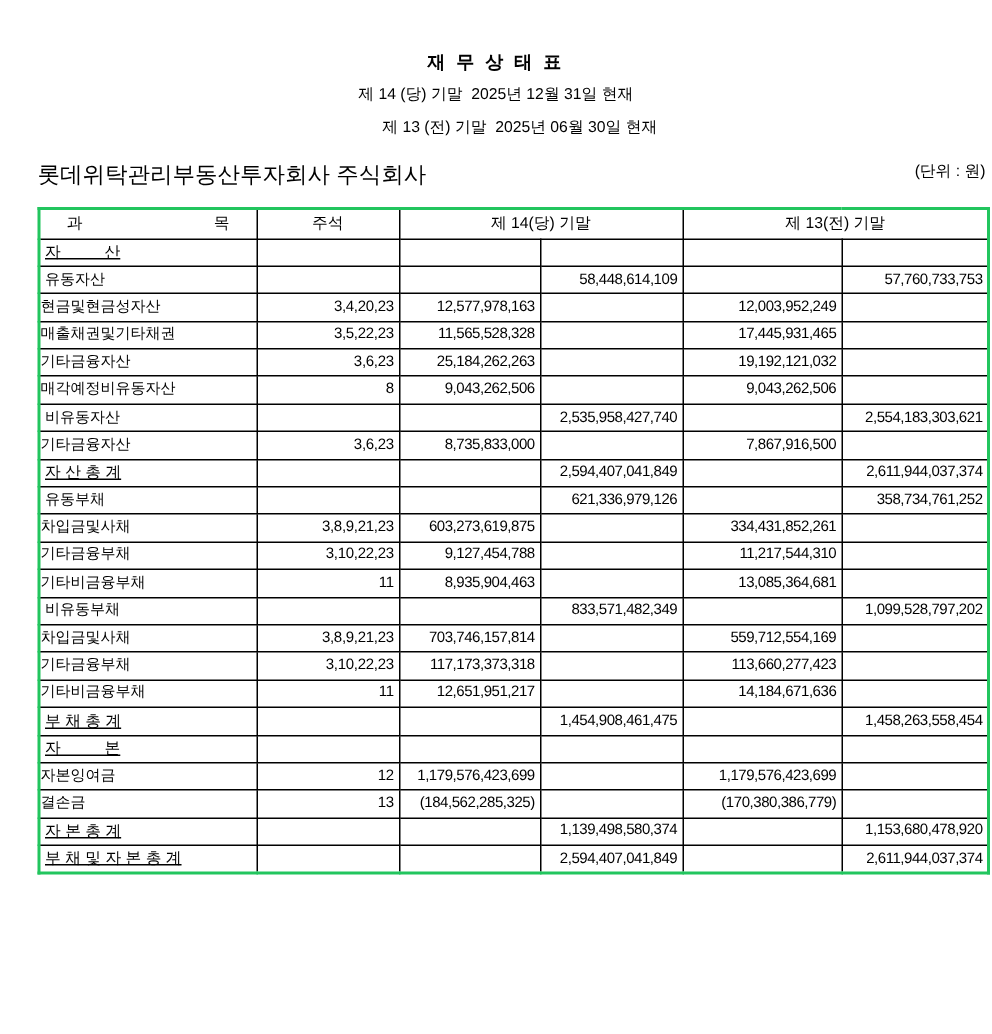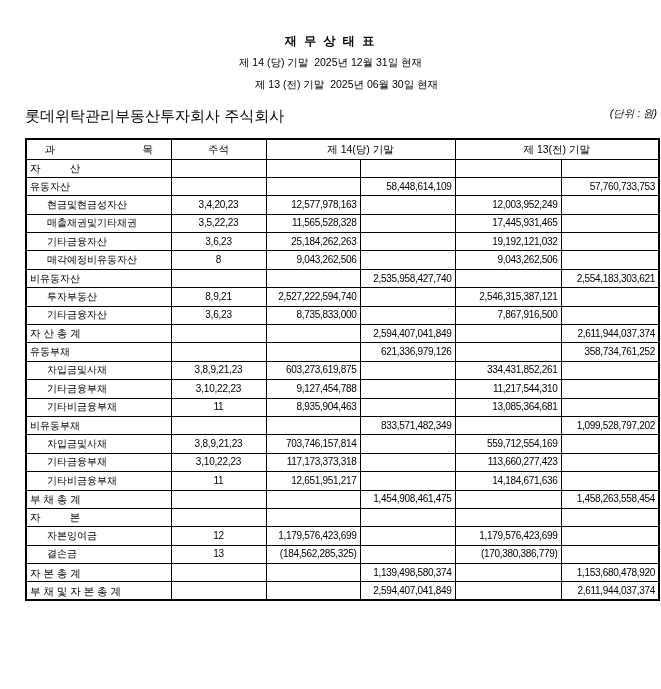--- a/index.html
+++ b/index.html
@@ -10,40 +10,40 @@
   .doc-title {
     position:absolute; top:33px; left:0; width:100%;
     text-align:center; font-size:12px; font-weight:bold;
     letter-spacing:2px; white-space:pre;
   }
   .period-line1 { position:absolute; top:56px; left:0; width:100%;
     text-align:center; font-size:10.5px; white-space:pre; }
   .period-line2 { position:absolute; top:78px; left:0; width:100%;
     text-align:center; font-size:10.5px; white-space:pre;padding-left:32px; }
   .company { position:absolute; top:107px; left:25px; font-size:15px; }
-  .unit { position:absolute; top:107px; right:4px; font-size:10.5px;font-style:italic; }
+  .unit { position:absolute; top:107px; right:4px; font-size:10.5px; }
 
   table.fs {
     position:absolute; left:25px; top:138px; width:633px;
     border-collapse:collapse; table-layout:fixed;
-    border:2px solid #000000;
+    border:2px solid #22c55e;
   }
   table.fs th, table.fs td {
     border:1px solid #000;
     font-size:10px; line-height:1;
     padding:0 3px;
     overflow:hidden;
   }
   table.fs th { height:20px; font-weight:normal; font-size:10.5px; text-align:center; white-space:pre; }
   table.fs td { height:18.4px; }
   td.c-label { text-align:left; white-space:pre; font-size:10.5px; padding-left:3px; }
-  td.c-note  { text-align:center; letter-spacing:-0.2px; }
+  td.c-note  { text-align:right; letter-spacing:-0.2px; }
   td.c-num   { text-align:right; letter-spacing:-0.3px; font-size:9.8px; }
-  tr.t-item .c-label { padding-left:20px; }
-  tr.t-section .c-label, tr.t-total .c-label { font-size:10.5px; }
+  tr.t-item .c-label { padding-left:0; }
+  tr.t-section .c-label, tr.t-total .c-label { font-size:10.5px;text-decoration:underline; }
 </style>
 </head>
 <body>
 
 <div class="sheet">
 
   <div class="doc-title">재 무 상 태 표</div>
   <div class="period-line1">제 14 (당) 기말  2025년 12월 31일 현재</div>
   <div class="period-line2">제 13 (전) 기말  2025년 06월 30일 현재</div>
   <div class="company">롯데위탁관리부동산투자회사 주식회사</div>
@@ -125,28 +125,20 @@
 
     <tr class="t-group">
       <td class="c-label">비유동자산</td>
       <td class="c-note"></td>
       <td class="c-num"></td>
       <td class="c-num">2,535,958,427,740</td>
       <td class="c-num"></td>
       <td class="c-num">2,554,183,303,621</td>
     </tr>
 
-    <tr class="t-item">
-      <td class="c-label">투자부동산</td>
-      <td class="c-note">8,9,21</td>
-      <td class="c-num">2,527,222,594,740</td>
-      <td class="c-num"></td>
-      <td class="c-num">2,546,315,387,121</td>
-      <td class="c-num"></td>
-    </tr>
 
     <tr class="t-item">
       <td class="c-label">기타금융자산</td>
       <td class="c-note">3,6,23</td>
       <td class="c-num">8,735,833,000</td>
       <td class="c-num"></td>
       <td class="c-num">7,867,916,500</td>
       <td class="c-num"></td>
     </tr>
 

